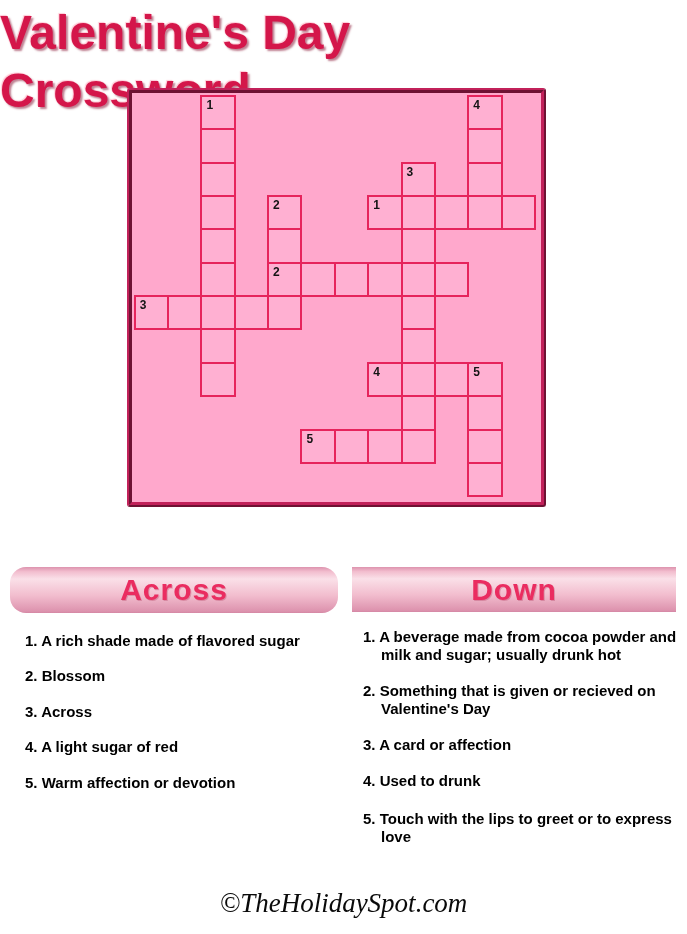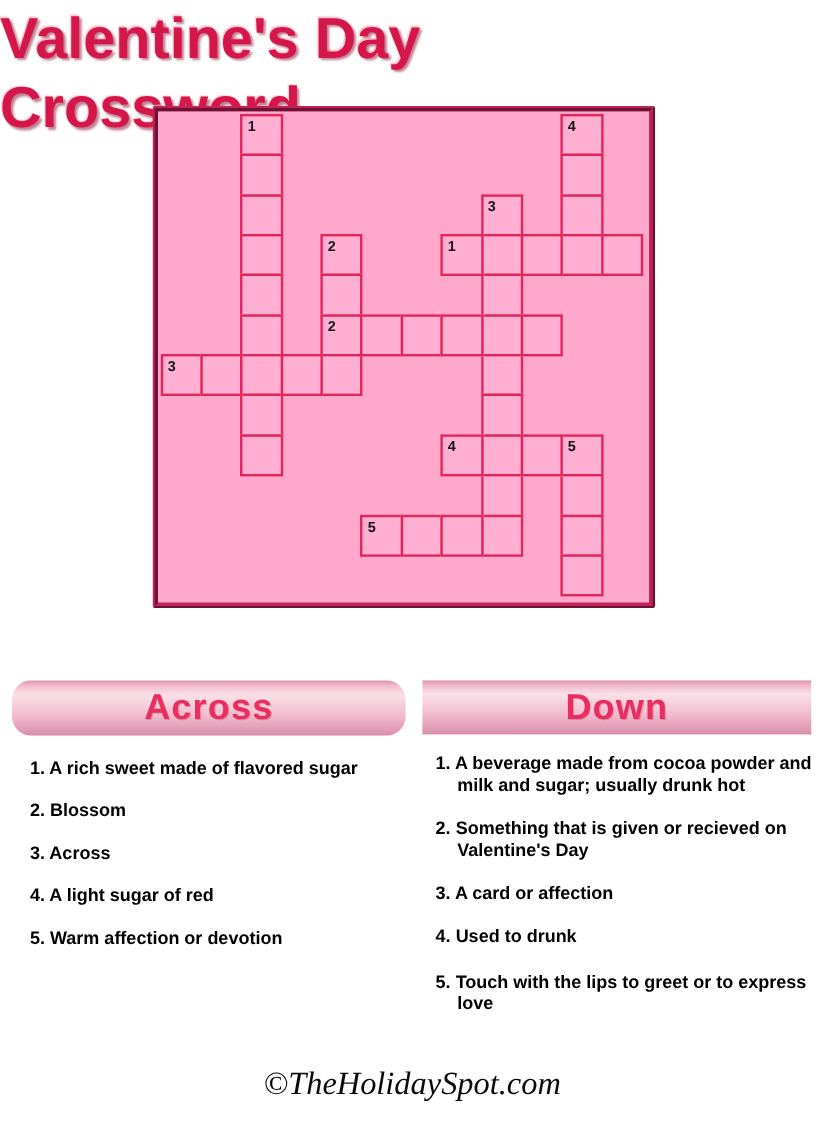--- a/index.html
+++ b/index.html
@@ -136,21 +136,21 @@
     <div class="cell" style="left: 235.15px; top: 335.5px;"></div>
   </div>
 
 <div class="bar bar-across">
   <span>Across</span>
 </div>
 <div class="bar bar-down">
   <span>Down</span>
 </div>
 
-<div class="clue clue-across" style="top:632px"><span>1.</span> <span>A rich sweet made of flavored sugar</span></div>
+<div class="clue clue-across" style="top:632px"><span>1.</span> <span>A rich shade made of flavored sugar</span></div>
 <div class="clue clue-across" style="top:667px"><span>2.</span> <span>Blossom</span></div>
 <div class="clue clue-across" style="top:703px"><span>3.</span> <span>Across</span></div>
 <div class="clue clue-across" style="top:738px"><span>4.</span> <span>A light sugar of red</span></div>
 <div class="clue clue-across" style="top:774px"><span>5.</span> <span>Warm affection or devotion</span></div>
 
 <div class="clue clue-down" style="top:628px"><span>1.</span> <span>A beverage made from cocoa powder and milk and sugar; usually drunk hot</span></div>
 <div class="clue clue-down" style="top:682px"><span>2.</span> <span>Something that is given or recieved on Valentine's Day</span></div>
 <div class="clue clue-down" style="top:736px"><span>3.</span> <span>A card or affection</span></div>
 <div class="clue clue-down" style="top:772px"><span>4.</span> <span>Used to drunk</span></div>
 <div class="clue clue-down" style="top:810px"><span>5.</span> <span>Touch with the lips to greet or to express love</span></div>

